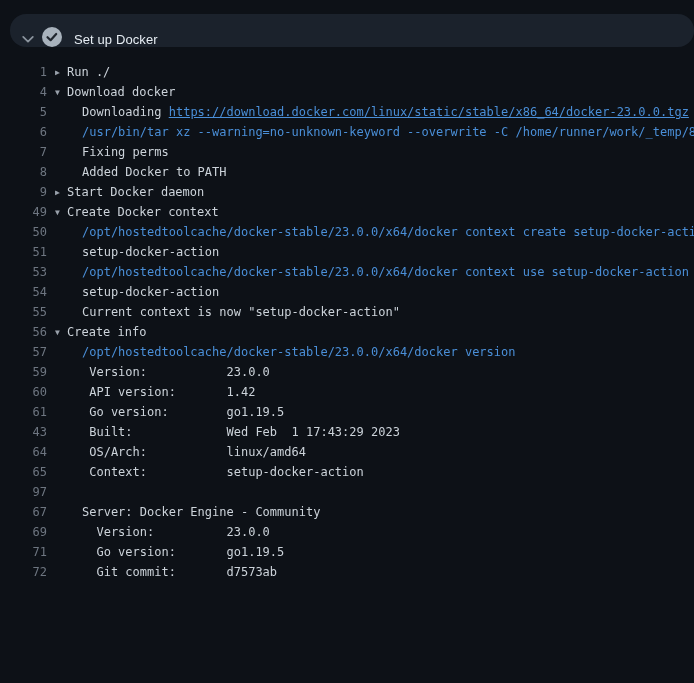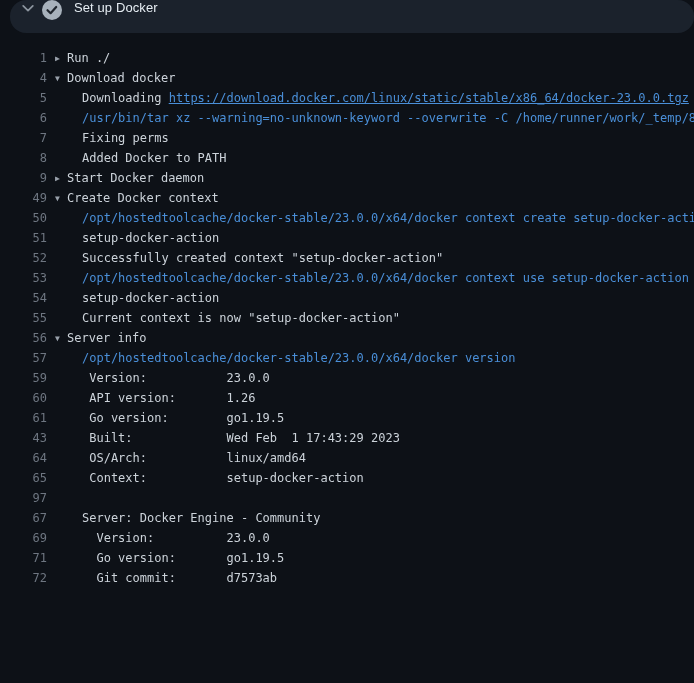--- a/index.html
+++ b/index.html
@@ -14,27 +14,27 @@
     --icon-check:#20262e;
     --chevron-color:#8b949e;
   }
   *{box-sizing:border-box;margin:0;padding:0;}
   html,body{width:694px;height:683px;overflow:hidden;}
   body{
     background:var(--page-bg);
     font-family:"Liberation Sans", sans-serif;
   }
   .step-header{
-    margin:0 0 0 10px;
+    margin:14px 0 0 10px;
     width:684px;
     height:33px;
     background:var(--header-bg);
     border-radius:16px;
     display:flex;
-    align-items:flex-start;
+    align-items:flex-end;
     padding:0 10px;
     cursor:pointer;
   }
   .chevron{
     width:16px;height:16px;
     display:flex;align-items:center;justify-content:center;
     color:var(--chevron-color);
     flex:0 0 16px;
   }
   .status{
@@ -114,28 +114,27 @@
     <div class="row"><span class="num">1</span><span class="body"><span class="arrow">▶</span><span>Run ./</span></span></div>
     <div class="row"><span class="num">4</span><span class="body"><span class="arrow">▼</span><span>Download docker</span></span></div>
     <div class="row"><span class="num">5</span><span class="body indent"><span>Downloading </span><span class="link">https://download.docker.com/linux/static/stable/x86_64/docker-23.0.0.tgz</span></span></div>
     <div class="row"><span class="num">6</span><span class="body indent"><span class="cmd">/usr/bin/tar xz --warning=no-unknown-keyword --overwrite -C /home/runner/work/_temp/8c91</span></span></div>
     <div class="row"><span class="num">7</span><span class="body indent"><span>Fixing perms</span></span></div>
     <div class="row"><span class="num">8</span><span class="body indent"><span>Added Docker to PATH</span></span></div>
     <div class="row"><span class="num">9</span><span class="body"><span class="arrow">▶</span><span>Start Docker daemon</span></span></div>
     <div class="row"><span class="num">49</span><span class="body"><span class="arrow">▼</span><span>Create Docker context</span></span></div>
     <div class="row"><span class="num">50</span><span class="body indent"><span class="cmd">/opt/hostedtoolcache/docker-stable/23.0.0/x64/docker context create setup-docker-action</span></span></div>
     <div class="row"><span class="num">51</span><span class="body indent"><span>setup-docker-action</span></span></div>
-    <div class="row"><span class="num">52</span><span class="body indent"><span>Successfully created context "setup-docker-action"</span></span></div>
     <div class="row"><span class="num">53</span><span class="body indent"><span class="cmd">/opt/hostedtoolcache/docker-stable/23.0.0/x64/docker context use setup-docker-action</span></span></div>
     <div class="row"><span class="num">54</span><span class="body indent"><span>setup-docker-action</span></span></div>
     <div class="row"><span class="num">55</span><span class="body indent"><span>Current context is now "setup-docker-action"</span></span></div>
-    <div class="row"><span class="num">56</span><span class="body"><span class="arrow">▼</span><span>Server info</span></span></div>
+    <div class="row"><span class="num">56</span><span class="body"><span class="arrow">▼</span><span>Create info</span></span></div>
     <div class="row"><span class="num">57</span><span class="body indent"><span class="cmd">/opt/hostedtoolcache/docker-stable/23.0.0/x64/docker version</span></span></div>
     <div class="row"><span class="num">59</span><span class="body indent"><span> Version:           23.0.0</span></span></div>
-    <div class="row"><span class="num">60</span><span class="body indent"><span> API version:       1.26</span></span></div>
+    <div class="row"><span class="num">60</span><span class="body indent"><span> API version:       1.42</span></span></div>
     <div class="row"><span class="num">61</span><span class="body indent"><span> Go version:        go1.19.5</span></span></div>
     <div class="row"><span class="num">43</span><span class="body indent"><span> Built:             Wed Feb  1 17:43:29 2023</span></span></div>
     <div class="row"><span class="num">64</span><span class="body indent"><span> OS/Arch:           linux/amd64</span></span></div>
     <div class="row"><span class="num">65</span><span class="body indent"><span> Context:           setup-docker-action</span></span></div>
     <div class="row"><span class="num">97</span><span class="body indent"><span></span></span></div>
     <div class="row"><span class="num">67</span><span class="body indent"><span>Server: Docker Engine - Community</span></span></div>
     <div class="row"><span class="num">69</span><span class="body indent"><span>  Version:          23.0.0</span></span></div>
     <div class="row"><span class="num">71</span><span class="body indent"><span>  Go version:       go1.19.5</span></span></div>
     <div class="row"><span class="num">72</span><span class="body indent"><span>  Git commit:       d7573ab</span></span></div>
   </div>

